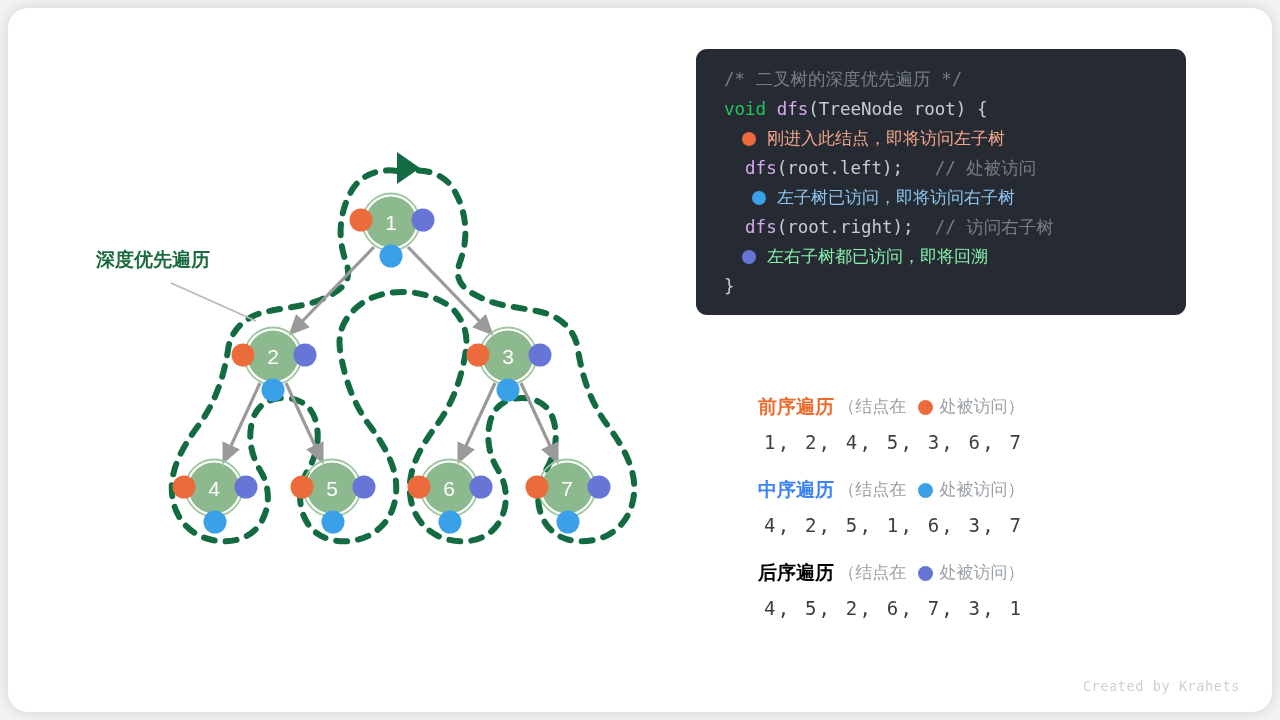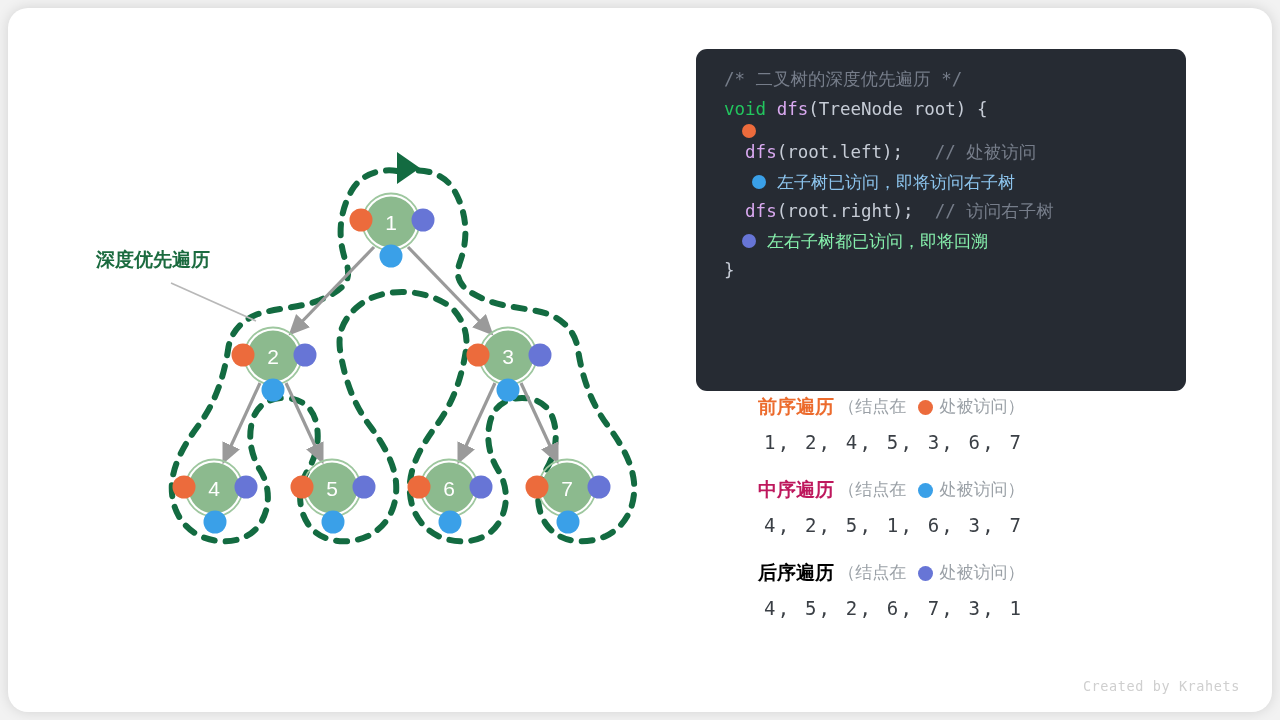--- a/index.html
+++ b/index.html
@@ -58,21 +58,21 @@
     font-weight: bold;
     fill: #1b6b3f;
   }
 
   
   #code-block {
     position: absolute;
     left: 688px;
     top: 41px;
     width: 490px;
-    height: 342px;
+    height: 266px;
     background: #262b33;
     border-radius: 11px;
     box-sizing: border-box;
     padding: 16px 0 16px 0;
   }
   .code-line {
     font-family: "DejaVu Sans Mono", "Liberation Mono", monospace;
     font-size: 17.5px;
     line-height: 29.5px;
     white-space: pre;
@@ -289,35 +289,35 @@
           <circle cx="591" cy="479" r="11.5" fill="#6775d6"></circle>
           <circle cx="560" cy="514" r="11.5" fill="#3aa0e8"></circle>
           <text class="node-label" x="559" y="480">7</text>
         </g>
       </svg>
     </div>
 
     <div id="code-block">
         <div class="code-line"><span class="tok-comment">/* 二叉树的深度优先遍历 */</span></div>
         <div class="code-line"><span class="tok-kw">void</span><span class="tok-plain"> </span><span class="tok-fn">dfs</span><span class="tok-plain">(TreeNode root) {</span></div>
-        <div class="ann-line ann-pre"><span class="ann-dot" style="background: rgb(236, 107, 60);"></span></div>
+        <div class="ann-line ann-pre"><span class="ann-dot" style="background: rgb(236, 107, 60);"></span><span>刚进入此结点，即将访问左子树</span></div>
         <div class="code-line"><span class="tok-fn">  dfs</span><span class="tok-plain">(root.left);</span><span class="tok-comment">   // 处被访问</span></div>
         <div class="ann-line ann-in"><span class="ann-dot" style="background: rgb(58, 160, 232);"></span><span>左子树已访问，即将访问右子树</span></div>
         <div class="code-line"><span class="tok-fn">  dfs</span><span class="tok-plain">(root.right);</span><span class="tok-comment">  // 访问右子树</span></div>
         <div class="ann-line ann-post"><span class="ann-dot" style="background: rgb(103, 117, 214);"></span><span>左右子树都已访问，即将回溯</span></div>
         <div class="code-line"><span class="tok-plain">}</span></div>
       </div>
 
     <div id="results">
         <div class="res-group">
           <div class="res-head"><span class="res-title" style="color: rgb(236, 107, 45);">前序遍历</span><span class="res-paren"> （结点在 </span><span class="res-dot" style="background: rgb(236, 107, 60);"></span><span class="res-paren">处被访问）</span></div>
           <div class="res-seq">1, 2, 4, 5, 3, 6, 7</div>
         </div>
         <div class="res-group">
-          <div class="res-head"><span class="res-title" style="color: #be185d;">中序遍历</span><span class="res-paren"> （结点在 </span><span class="res-dot" style="background: rgb(58, 160, 232);"></span><span class="res-paren">处被访问）</span></div>
+          <div class="res-head"><span class="res-title" style="color: #3b82f6;">中序遍历</span><span class="res-paren"> （结点在 </span><span class="res-dot" style="background: rgb(58, 160, 232);"></span><span class="res-paren">处被访问）</span></div>
           <div class="res-seq">4, 2, 5, 1, 6, 3, 7</div>
         </div>
         <div class="res-group">
           <div class="res-head"><span class="res-title" style="color: #000000;">后序遍历</span><span class="res-paren"> （结点在 </span><span class="res-dot" style="background: rgb(103, 117, 214);"></span><span class="res-paren">处被访问）</span></div>
           <div class="res-seq">4, 5, 2, 6, 7, 3, 1</div>
         </div>
       </div>
 
     <div id="credit">Created by Krahets</div>
 

